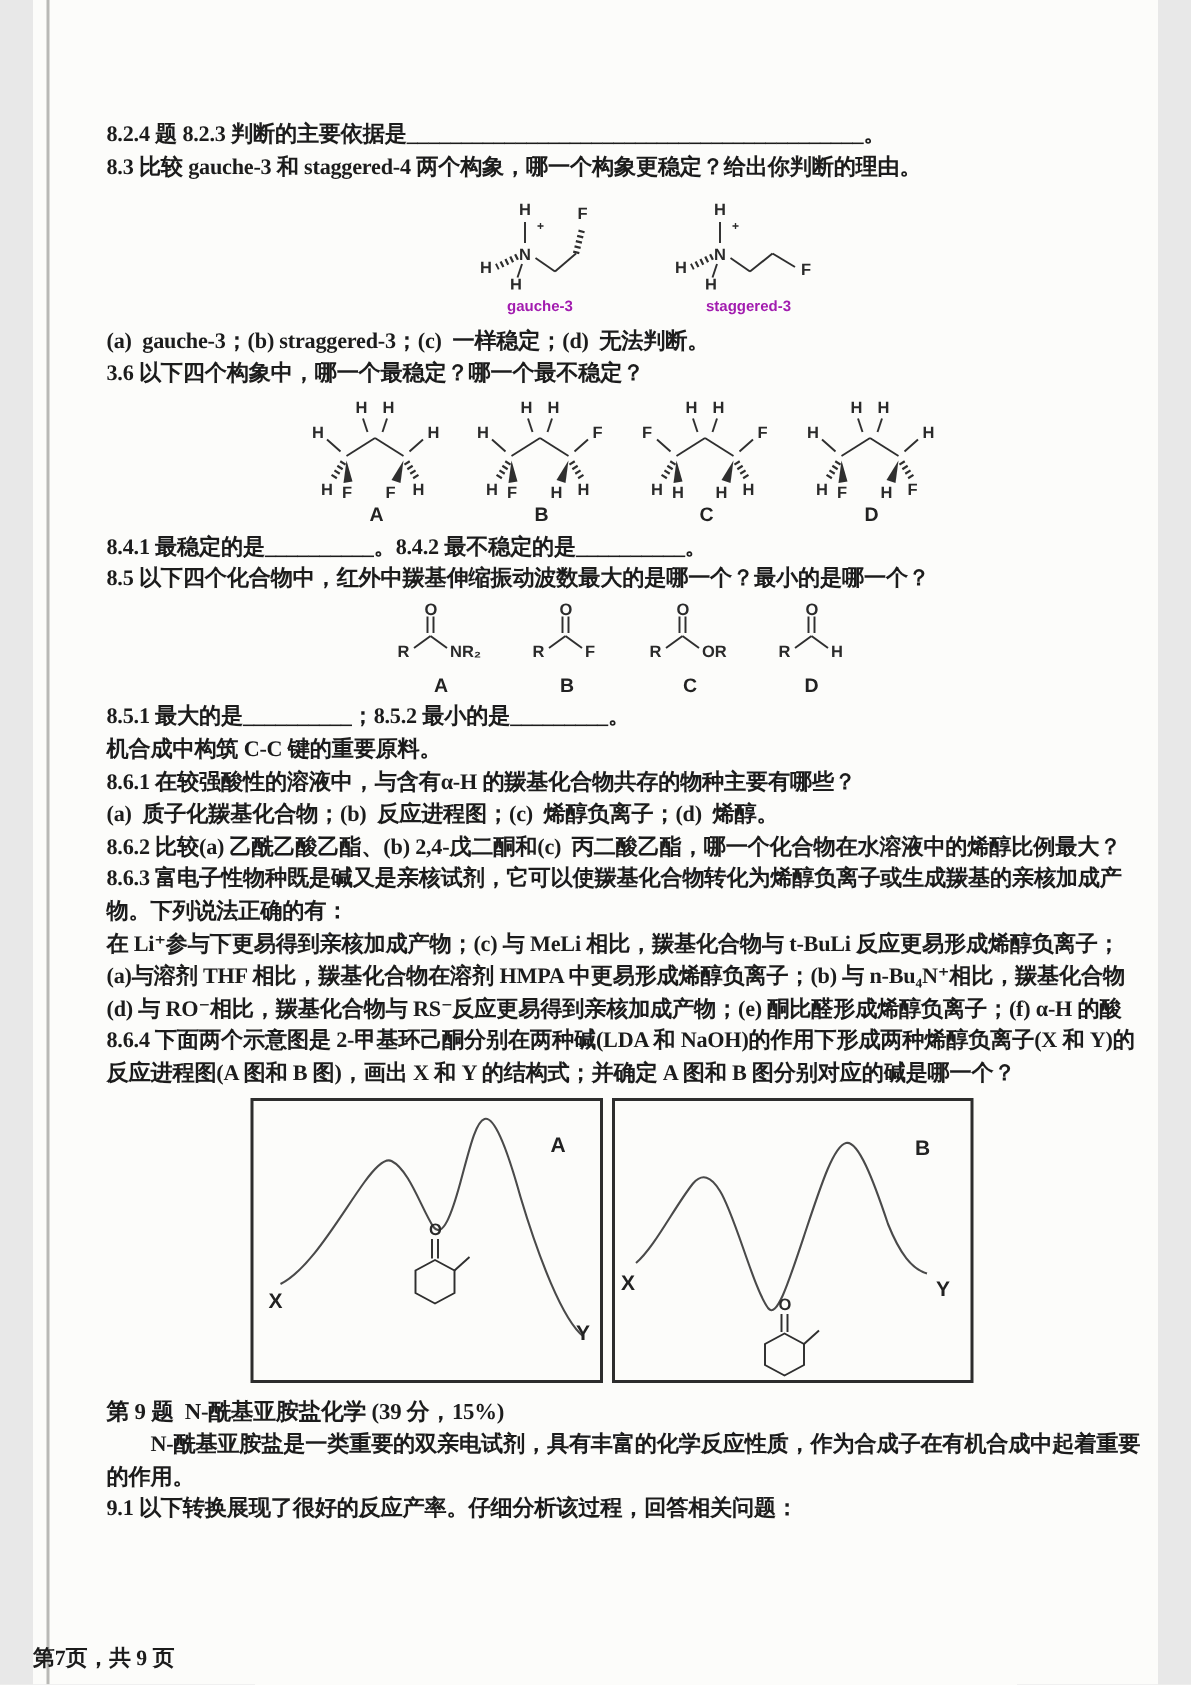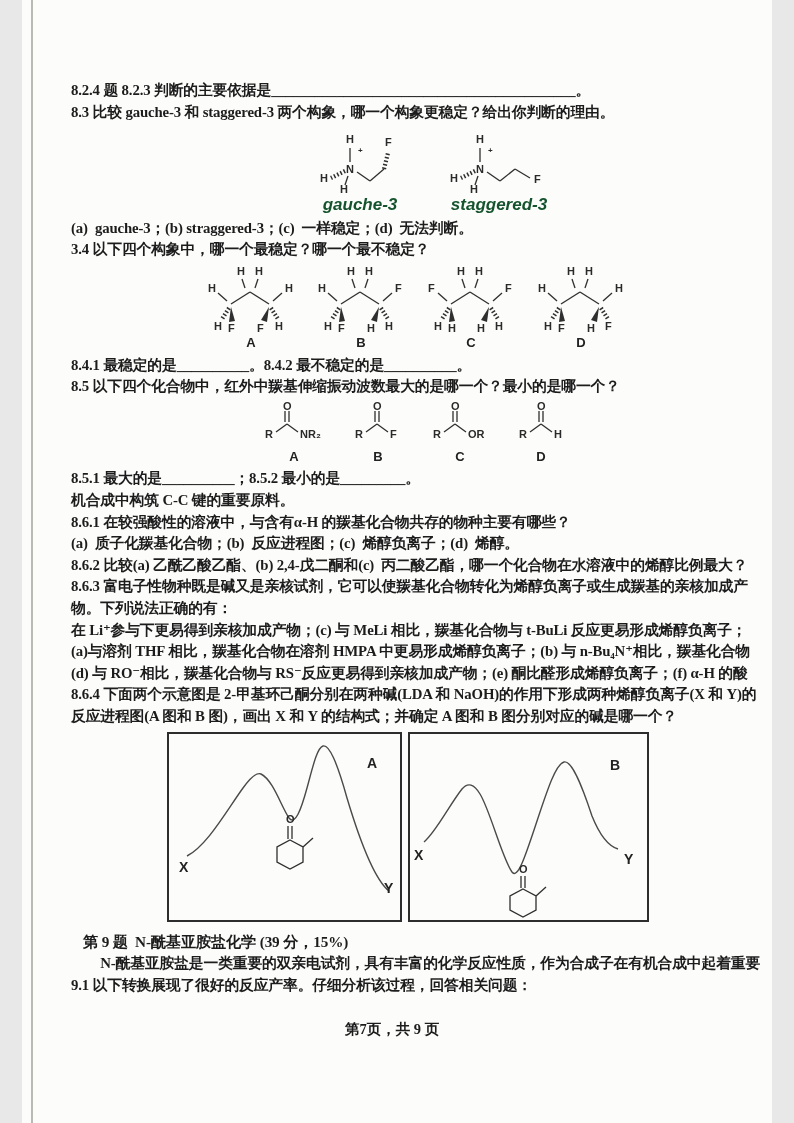--- a/index.html
+++ b/index.html
@@ -8,31 +8,31 @@
     background:#fcfcfa; overflow:hidden;
     font-family:"Liberation Serif","DejaVu Serif",serif;
     color:#1c1c1c;
   }
   .scan-edge { position:absolute; left:9px; top:0; width:2px; height:100%; background:#b9b9b6; }
   .content {
     position:absolute; left:49px; top:80px; width:706px;
     font-size:14.8px; line-height:21.6px; font-weight:600;
   }
   .ln { white-space:pre-wrap; letter-spacing:-0.15px; }
-  .ln.big { font-size:15.2px; font-weight:700;margin-left:12px; }
+  .ln.big { font-size:15.2px; font-weight:700; }
 
   
   .row { display:flex; align-items:flex-start; }
   .row83 { margin:6px 0 2px 246px; gap:44px; }
   .row84 { margin:3px 0 1px 130px; gap:10px; }
   .row85 { margin:4px 0 1px 186px; gap:16px; }
   .molcol { display:flex; flex-direction:column; align-items:center; }
   .molcap {
     font-family:"Liberation Sans","DejaVu Sans",sans-serif;
-    font-size:17px; font-weight:700; margin-top:1px; color:#14532d;font-style:italic;
+    font-size:10px; font-weight:700; margin-top:1px; color:#a21caf;
   }
   .molletter {
     font-family:"Liberation Sans","DejaVu Sans",sans-serif;
     font-size:13px; font-weight:700; margin-top:0px; color:#222;
   }
   svg text {
     font-family:"Liberation Sans","DejaVu Sans",sans-serif;
     font-size:11px; font-weight:700; fill:#2a2a2a;
   }
   svg .sub { font-size:8px; }
@@ -48,35 +48,35 @@
   .dlabel {
     position:absolute;
     font-family:"Liberation Sans","DejaVu Sans",sans-serif;
     font-size:14px; font-weight:700; color:#222; line-height:14px;
   }
   .curve { position:absolute; left:0; top:0; }
   .curve path { stroke:#4a4a4a; stroke-width:1.4; fill:none; }
   .molpos { position:absolute; }
 
   .footer {
-    position:absolute; left:0; top:1020px; width:740px; text-align:center;
+    position:absolute; left:0; top:1096px; width:740px; text-align:left;
     font-size:14.5px; font-weight:700;
     font-family:"Liberation Serif","DejaVu Serif",serif;
   }
 </style>
 </head>
 <body>
 
 <div class="page">
   <div class="scan-edge"></div>
 
   <div class="content">
 
     <div class="ln">8.2.4 题 8.2.3 判断的主要依据是__________________________________________。</div>
-    <div class="ln">8.3 比较 gauche-3 和 staggered-3 两个构象，哪一个构象更稳定？给出你判断的理由。</div>
+    <div class="ln">8.3 比较 gauche-3 和 staggered-4 两个构象，哪一个构象更稳定？给出你判断的理由。</div>
 
     <div class="row row83">
       <div class="molcol">
         <svg width="86" height="64" viewBox="0 0 86 64">
           <line class="bond" x1="33" y1="19" x2="33" y2="33"></line>
           <text x="29" y="14">H</text>
           <text class="sub" x="41" y="24">+</text>
           <text x="29" y="44">N</text>
           <line class="hash" x1="28" y1="42" x2="14" y2="49"></line>
           <text x="3" y="53">H</text>
@@ -102,21 +102,21 @@
           <line class="bond" x1="40" y1="43" x2="53" y2="52"></line>
           <line class="bond" x1="53" y1="52" x2="68" y2="40"></line>
           <line class="bond" x1="68" y1="40" x2="83" y2="49"></line>
           <text x="87" y="54">F</text>
         </svg>
         <div class="molcap">staggered-3</div>
       </div>
     </div>
 
     <div class="ln">(a)  gauche-3；(b) straggered-3；(c)  一样稳定；(d)  无法判断。</div>
-    <div class="ln">3.4 以下四个构象中，哪一个最稳定？哪一个最不稳定？</div>
+    <div class="ln">3.6 以下四个构象中，哪一个最稳定？哪一个最不稳定？</div>
 
     <div class="row row84">
 
       <div class="molcol">
         <svg width="100" height="68" viewBox="0 0 100 68">
           <line class="bond" x1="30" y1="40" x2="49" y2="28"></line>
           <line class="bond" x1="49" y1="28" x2="68" y2="40"></line>
           <line class="bond" x1="44" y1="24" x2="41" y2="15"></line>
           <line class="bond" x1="54" y1="24" x2="57" y2="15"></line>
           <text x="36" y="11">H</text>
@@ -311,18 +311,19 @@
           <line class="bond" x1="21" y1="14" x2="21" y2="26"></line>
           <line class="bond" x1="25" y1="14" x2="25" y2="26"></line>
           <polygon fill="none" stroke="#2f2f2f" stroke-width="1.3" points="23,27 36,34 36,48 23,55 10,48 10,34"></polygon>
           <line class="bond" x1="36" y1="34" x2="46" y2="25"></line>
         </svg>
       </div>
     </div>
 
     <div class="ln big" style="margin-top:9px;">第 9 题  N-酰基亚胺盐化学 (39 分，15%)</div>
     <div class="ln">　　N-酰基亚胺盐是一类重要的双亲电试剂，具有丰富的化学反应性质，作为合成子在有机合成中起着重要</div>
+    <div class="ln">的作用。</div>
     <div class="ln">9.1 以下转换展现了很好的反应产率。仔细分析该过程，回答相关问题：</div>
 
   </div>
 
   <div class="footer">第7页，共 9 页</div>
 </div>
 
 </body></html>

